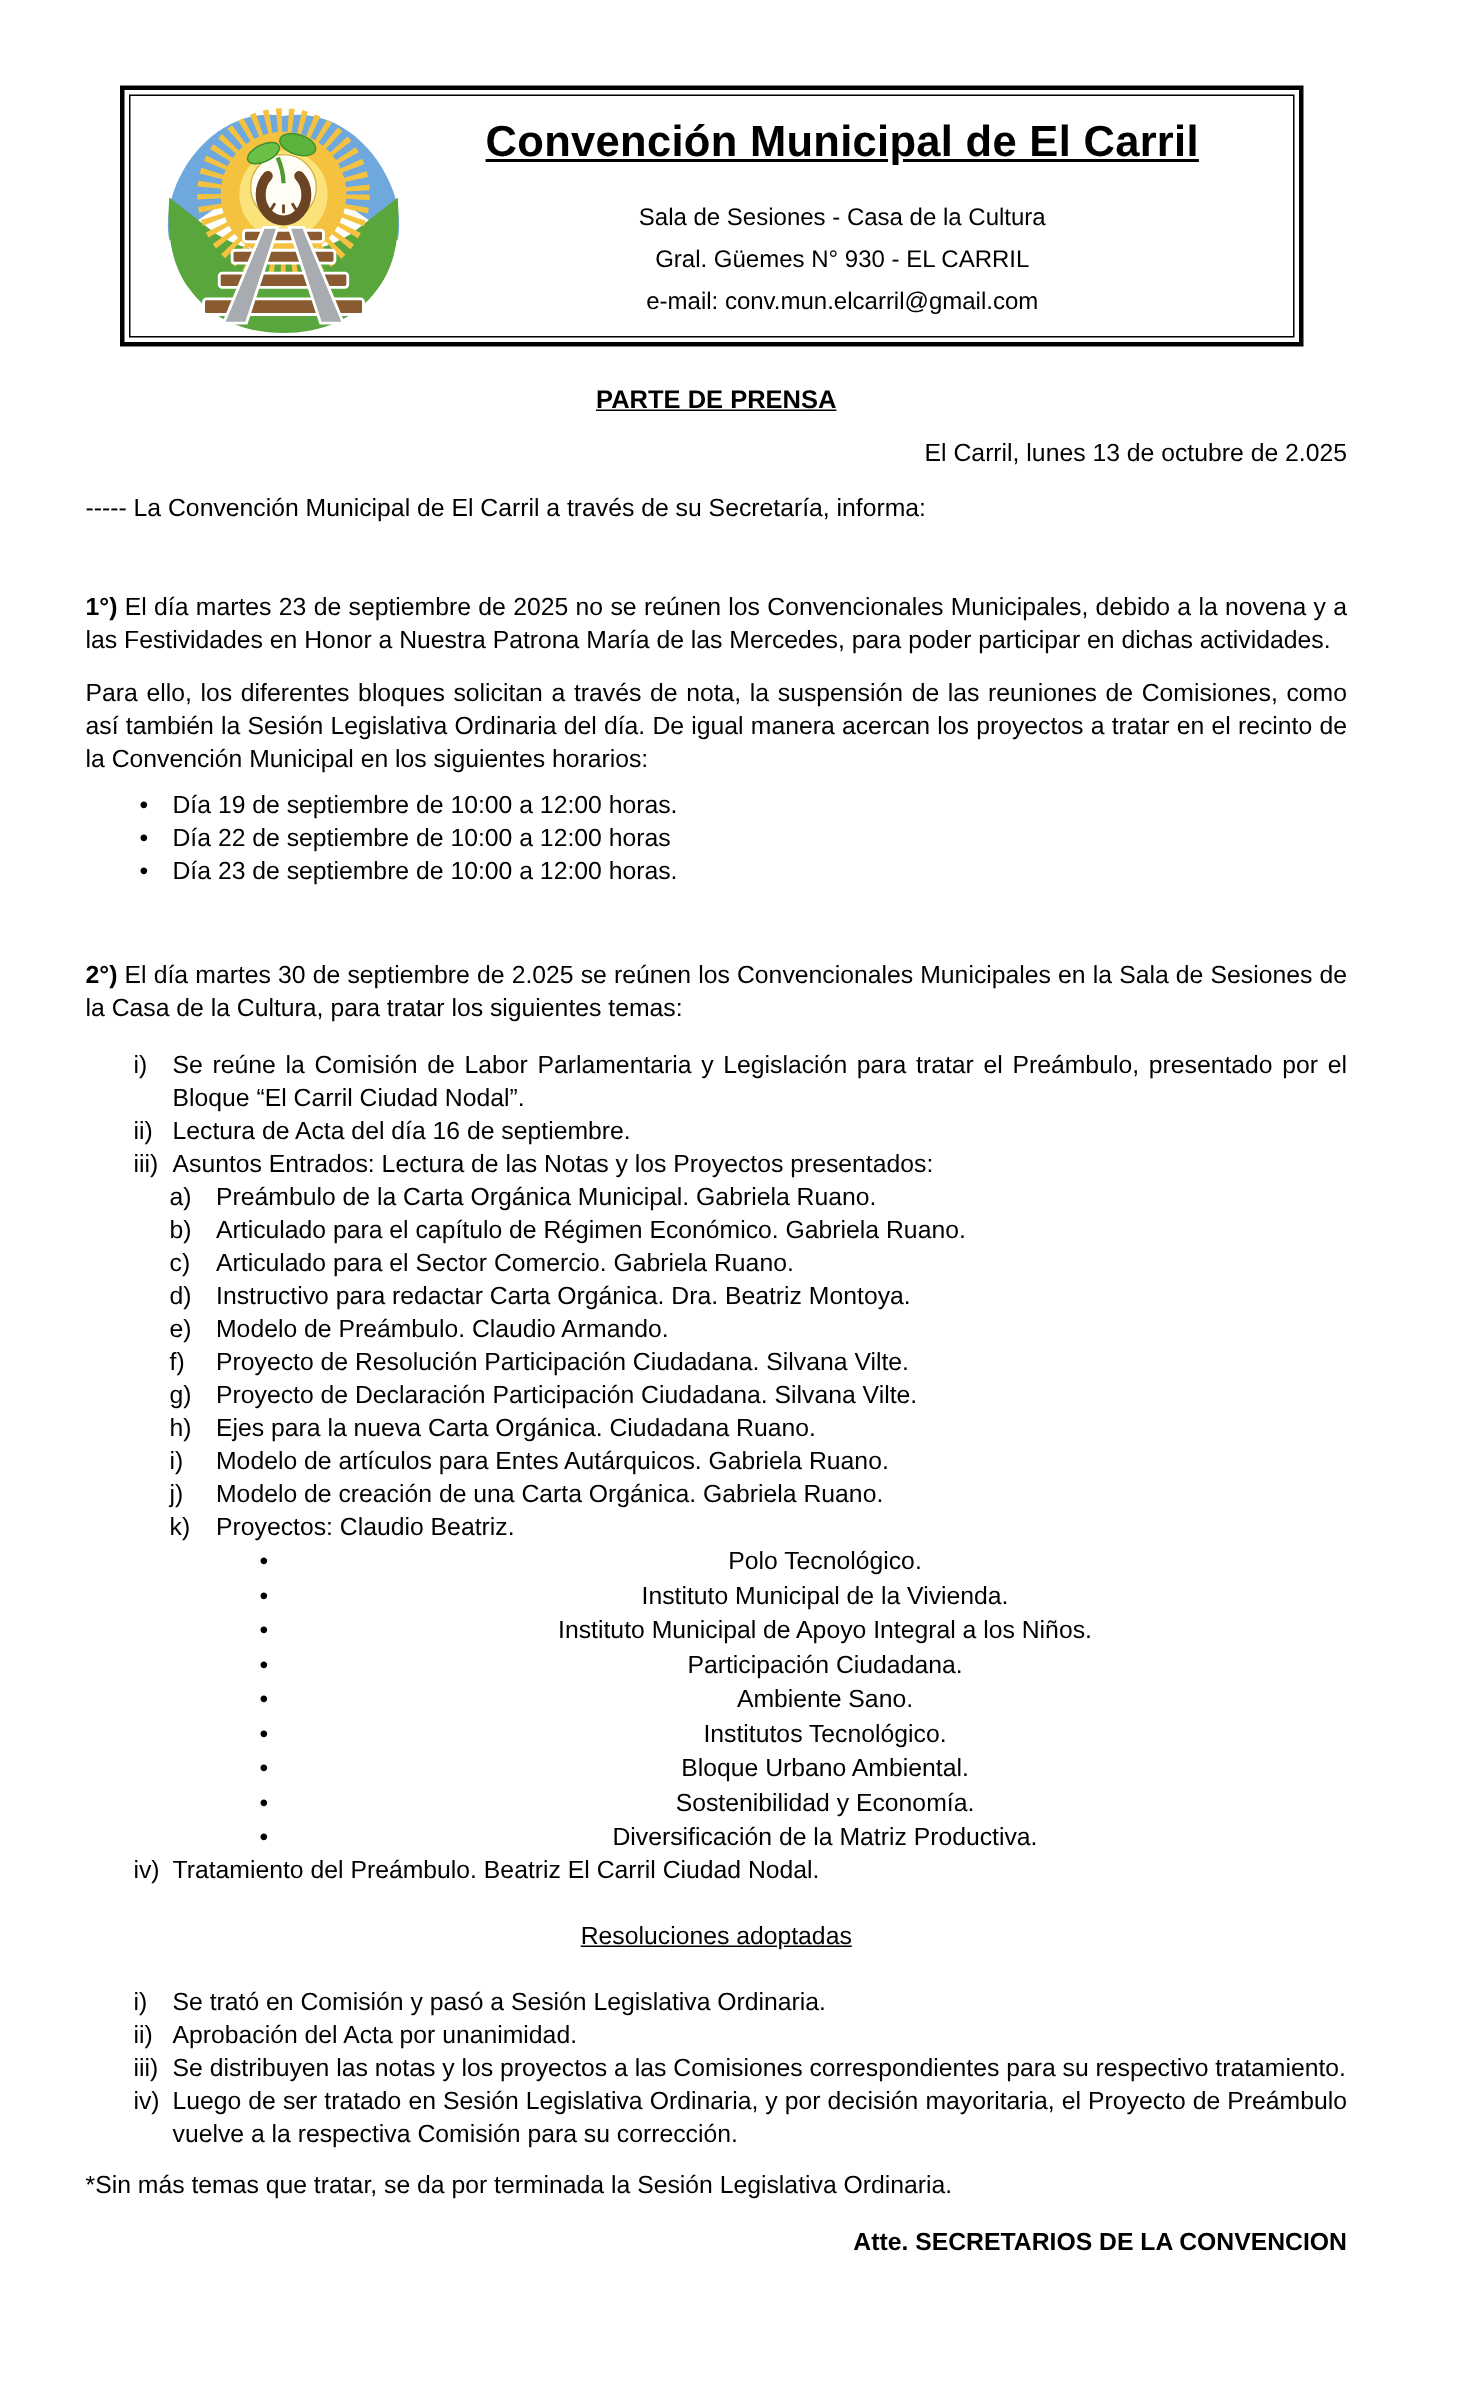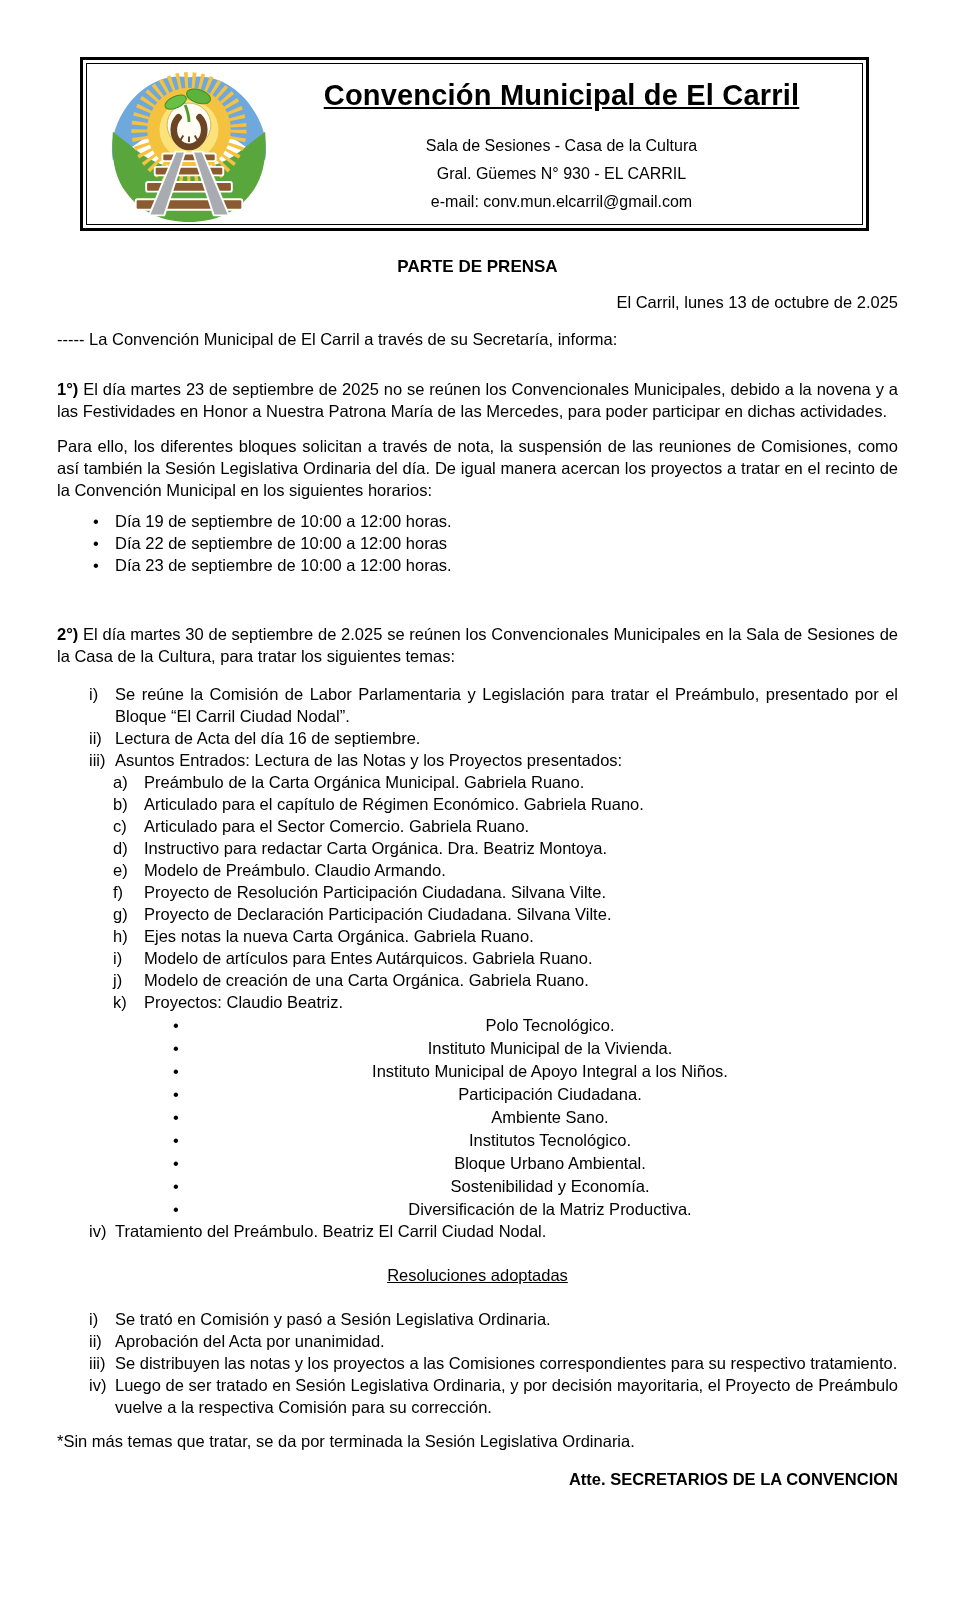--- a/index.html
+++ b/index.html
@@ -27,25 +27,25 @@
     text-decoration:underline; letter-spacing:.2px; margin-bottom:14px;
   }
   .header-sub { font-size:16px; margin-top:11px; line-height:17px; }
 
   
   .content {
     position:absolute; left:57px; top:256px; width:841px;
     font-size:16.5px; line-height:22px;
   }
   .doc-heading { text-align:center; font-weight:bold; font-size:17px; }
-  .doc-heading .u { }
+  .doc-heading .u { text-decoration:underline; }
   .dateline { text-align:right; margin-top:13px; }
   .intro { margin-top:15px; }
   .para { text-align:justify; }
-  .p-num { margin-top:28px; }
+  .p-num { margin-top:44px; }
   .p-follow { margin-top:13px; }
   .p-sec2 { margin-top:47px; }
   .pm { font-weight:bold; }
 
   .li { display:flex; }
   .li .m { flex:none; }
   .li .t { flex:1; text-align:justify; }
 
   
   .ul-schedule { margin-top:9px; }
@@ -197,21 +197,21 @@
       <div class="li">
         <span class="m">f)</span>
         <span class="t">Proyecto de Resolución Participación Ciudadana. Silvana Vilte.</span>
       </div>
       <div class="li">
         <span class="m">g)</span>
         <span class="t">Proyecto de Declaración Participación Ciudadana. Silvana Vilte.</span>
       </div>
       <div class="li">
         <span class="m">h)</span>
-        <span class="t">Ejes notas la nueva Carta Orgánica. Gabriela Ruano.</span>
+        <span class="t">Ejes para la nueva Carta Orgánica. Ciudadana Ruano.</span>
       </div>
       <div class="li">
         <span class="m">i)</span>
         <span class="t">Modelo de artículos para Entes Autárquicos. Gabriela Ruano.</span>
       </div>
       <div class="li">
         <span class="m">j)</span>
         <span class="t">Modelo de creación de una Carta Orgánica. Gabriela Ruano.</span>
       </div>
       <div class="li">

